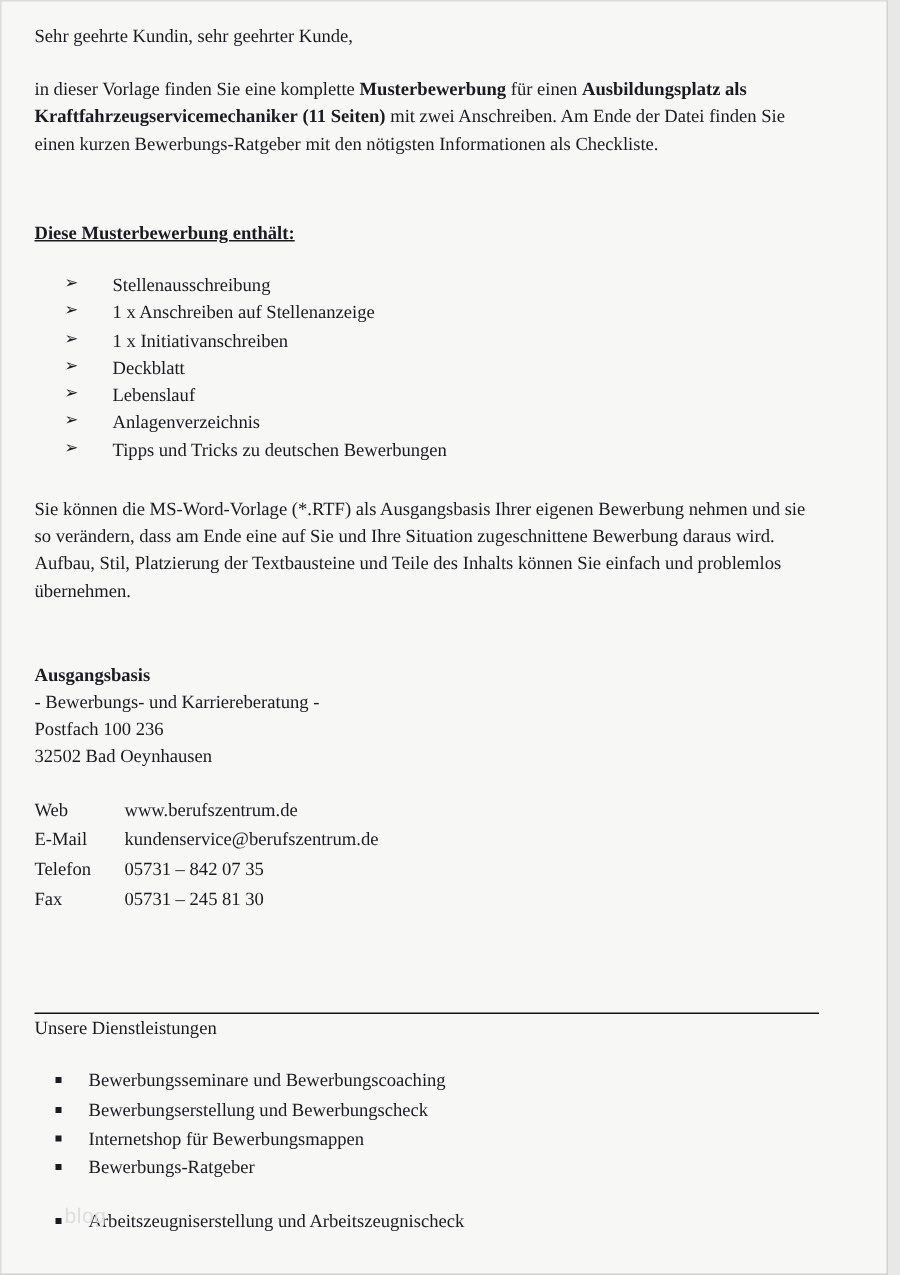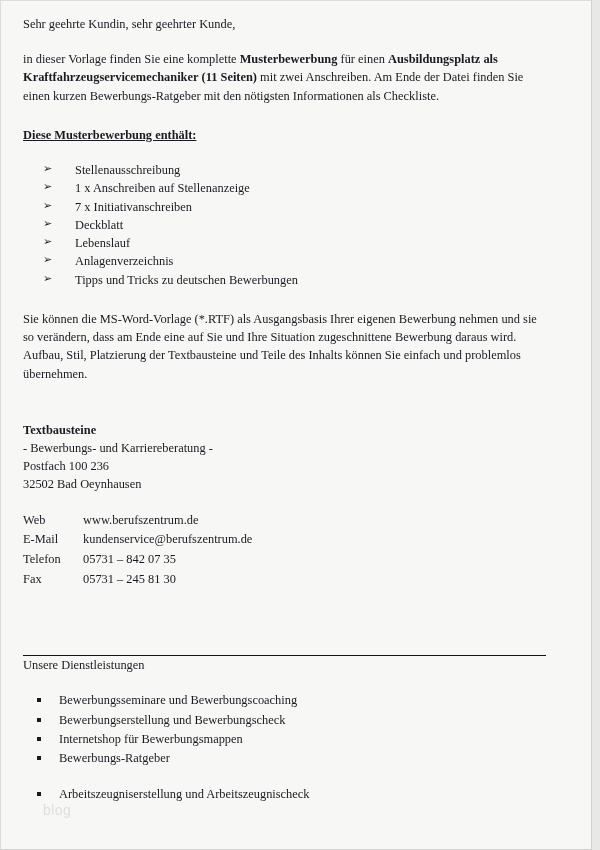--- a/index.html
+++ b/index.html
@@ -37,20 +37,21 @@
   .spacer-sm { height: 11px; }
   .spacer-md { height: 17px; }
   .spacer-lg { height: 21px; }
 
   b, .b { font-weight: bold; }
 
   .heading-underline {
     font-weight: bold;
     text-decoration: underline;
     display: inline-block;
+    margin-top: 20px;
   }
 
   
   ul.arrow-list {
     list-style: none;
     margin: 0;
     padding: 0 0 0 20px;
   }
   ul.arrow-list > li {
     position: relative;
@@ -131,37 +132,37 @@
 
   <div class="spacer-lg"></div>
 
   <p class="para"><span class="heading-underline">Diese Musterbewerbung enthält:</span></p>
 
   <div class="spacer-md"></div>
 
   <ul class="arrow-list">
     <li><span class="bullet-arrow">➢</span><span>Stellenausschreibung</span></li>
     <li><span class="bullet-arrow">➢</span><span>1 x Anschreiben auf Stellenanzeige</span></li>
-    <li><span class="bullet-arrow">➢</span><span>7 x Initiativanschreiben</span></li>
+    <li><span class="bullet-arrow">➢</span><span>1 x Initiativanschreiben</span></li>
     <li><span class="bullet-arrow">➢</span><span>Deckblatt</span></li>
     <li><span class="bullet-arrow">➢</span><span>Lebenslauf</span></li>
     <li><span class="bullet-arrow">➢</span><span>Anlagenverzeichnis</span></li>
     <li><span class="bullet-arrow">➢</span><span>Tipps und Tricks zu deutschen Bewerbungen</span></li>
   </ul>
 
   <div class="spacer-lg"></div>
 
   <p class="para">Sie können die MS-Word-Vorlage (*.RTF) als Ausgangsbasis Ihrer eigenen Bewerbung nehmen und sie so verändern, dass am Ende eine auf Sie und Ihre Situation zugeschnittene Bewerbung daraus wird. Aufbau, Stil, Platzierung der Textbausteine und Teile des Inhalts können Sie einfach und problemlos übernehmen.</p>
 
   <div class="spacer-md"></div>
 
 
   <div class="spacer-lg"></div>
 
-  <p class="para b">Textbausteine</p>
+  <p class="para b">Ausgangsbasis</p>
   <p class="para">- Bewerbungs- und Karriereberatung -</p>
   <p class="para">Postfach 100 236</p>
   <p class="para">32502 Bad Oeynhausen</p>
 
   <div class="spacer-md"></div>
 
   <table class="contact">
     <tbody>
       <tr>
         <td class="label">Web</td>

